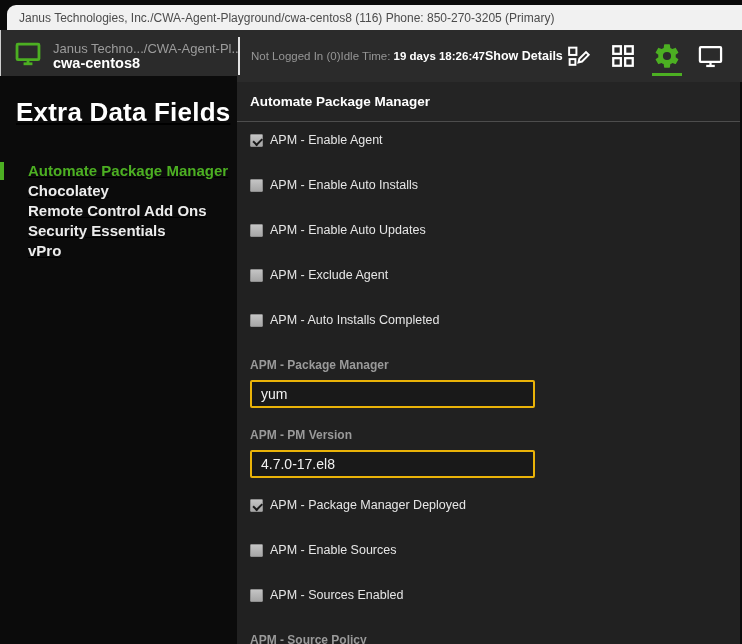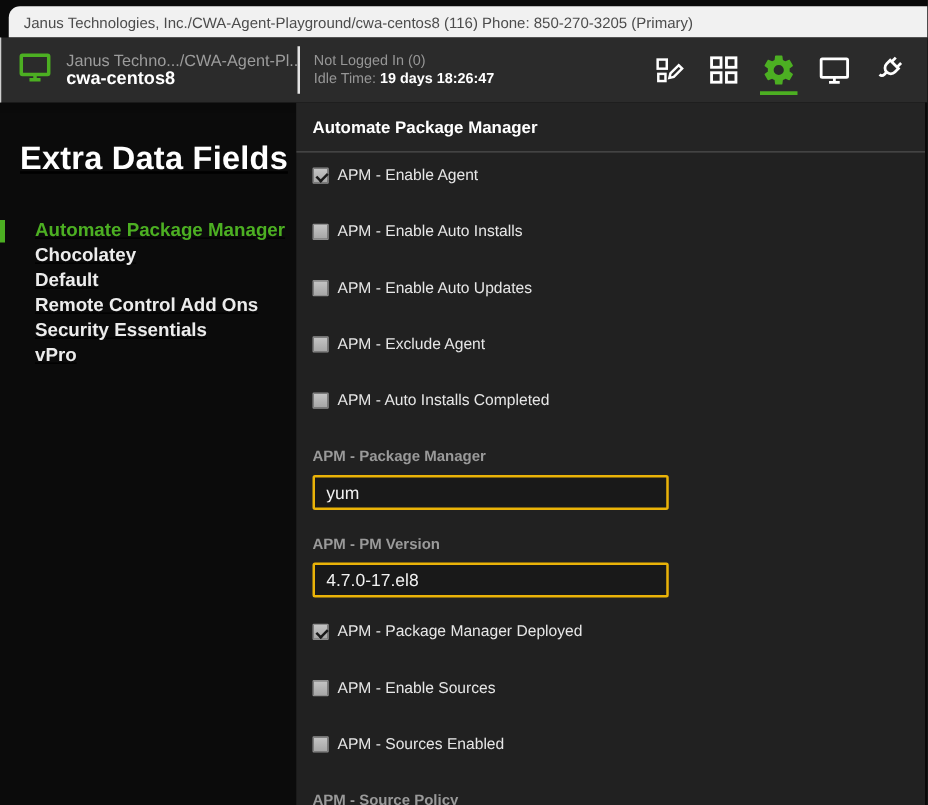--- a/index.html
+++ b/index.html
@@ -24,30 +24,30 @@
     border-left:1px solid #cfcfcf;
   }
   .header-left {
     width:237px; flex:none; display:flex; align-items:center;
     padding-left:12px; gap:10px; overflow:hidden;
   }
   .dev-lines { display:flex; flex-direction:column; line-height:15px; white-space:nowrap; }
   .breadcrumb { font-size:13px; color:#9c9c9c; }
   .dev-name  { font-size:14.5px; font-weight:700; color:#ffffff; }
   .v-divider { width:2px; height:38px; background:#e3e3e3; flex:none; }
-  .status-block { margin-left:11px; display:flex; flex-direction:column; line-height:14.5px; white-space:nowrap; }
+  .status-block { margin-left:11px; display:flex; flex-direction:row; line-height:14.5px; white-space:nowrap; }
   .status-muted { font-size:11.5px; color:#969696; }
   .status-strong { font-size:11.5px; font-weight:700; color:#ffffff; }
   .show-details { font-size:12.5px; font-weight:700; color:#ffffff; cursor:pointer; }
   .header-icons { margin-left:auto; margin-right:15px; display:flex; align-items:center; gap:12px; }
   .hicon { position:relative; width:32px; height:46px; display:flex; align-items:center; justify-content:center; cursor:pointer; }
   .hicon svg { display:block; }
   .hicon .active-underline { position:absolute; left:1px; right:1px; bottom:3px; height:3px; background:var(--accent); }
   
-  .sidebar { position:absolute; top:90px; left:0; width:237px; bottom:0; background:#0b0b0b;text-decoration:underline; }
+  .sidebar { position:absolute; top:76px; left:0; width:237px; bottom:0; background:#0b0b0b;text-decoration:underline; }
   .sidebar-title { margin:21px 0 0 16px; font-size:26px; font-weight:700; color:#ffffff; letter-spacing:.2px; }
   .sidebar-nav { margin-top:33px; list-style:none; }
   .sidebar-nav li {
     position:relative; padding-left:28px; line-height:20px;
     font-size:15px; font-weight:700; color:#ececec; cursor:pointer; white-space:nowrap;
   }
   .sidebar-nav li.active { color:var(--accent); }
   .sidebar-nav li.active::before {
     content:''; position:absolute; left:0; top:1px; bottom:1px; width:4px; background:var(--accent);
   }
@@ -104,20 +104,21 @@
     </span>
     <span class="dev-lines">
       <span class="breadcrumb">Janus Techno.../CWA-Agent-Pl...</span>
       <span class="dev-name">cwa-centos8</span>
     </span>
   </div>
   <span class="v-divider"></span>
   <div class="status-block">
     <span class="status-muted">Not Logged In (0)</span>
     <span class="status-muted"><span>Idle Time: </span><span class="status-strong">19 days 18:26:47</span></span>
+    <span class="show-details">Show Details</span>
   </div>
   <div class="header-icons">
     <span class="hicon">
       <svg width="25" height="25" viewBox="0 0 24 24" fill="none" stroke="#ffffff" stroke-width="1.9">
         <rect x="3" y="3.5" width="7" height="7"></rect>
         <rect x="3.5" y="14.5" width="5.5" height="5.5"></rect>
         <path d="M12.8 14.2l6.4-6.4 2.6 2.6-6.4 6.4-3.4.8z"></path>
       </svg>
     </span>
     <span class="hicon">
@@ -152,21 +153,20 @@
       </svg>
     </span>
   </div>
 </div>
 
 <div class="sidebar">
   <div class="sidebar-title">Extra Data Fields</div>
   <ul class="sidebar-nav">
       <li class="active">Automate Package Manager</li>
       <li>Chocolatey</li>
-      <li>Default</li>
       <li>Remote Control Add Ons</li>
       <li>Security Essentials</li>
       <li>vPro</li>
     </ul>
 </div>
 
 <div class="main">
   <div class="section-header">Automate Package Manager</div>
   <div class="fields">
       <div class="f-check">

